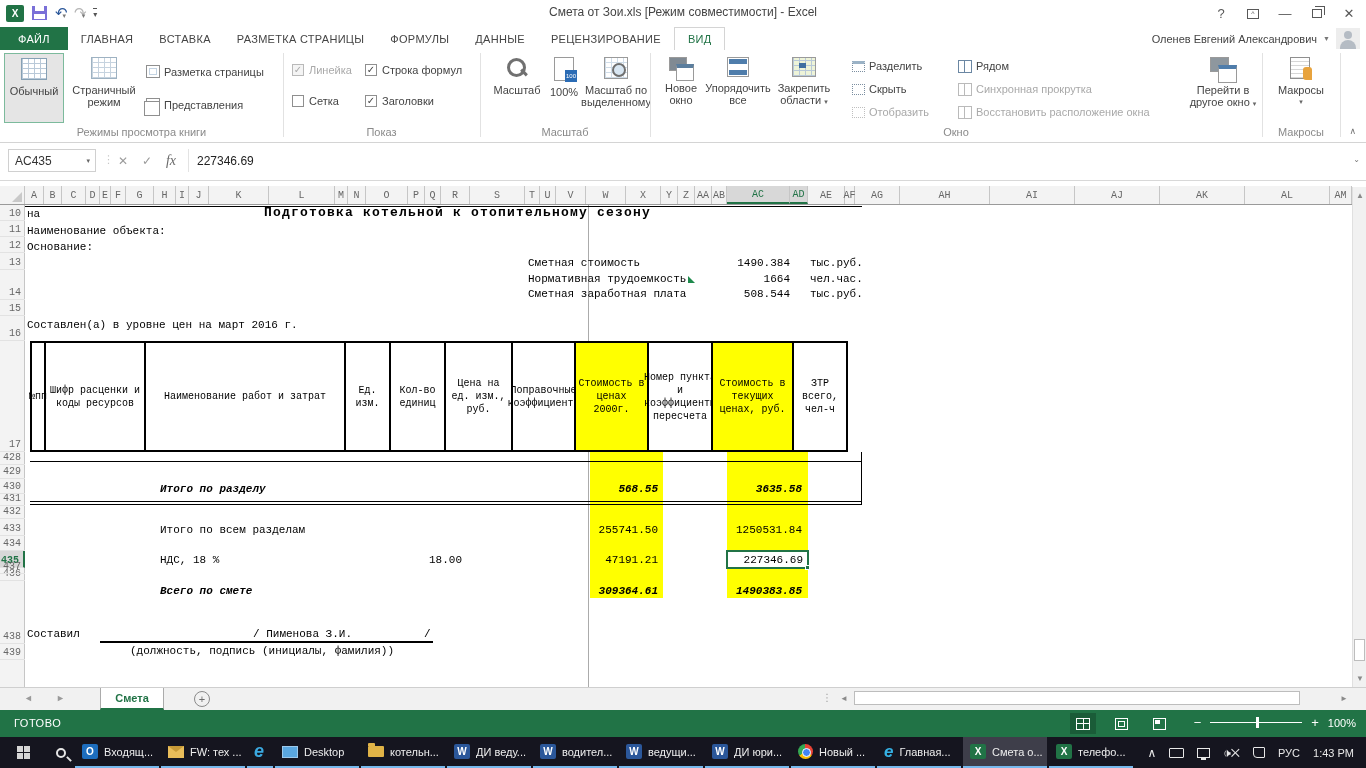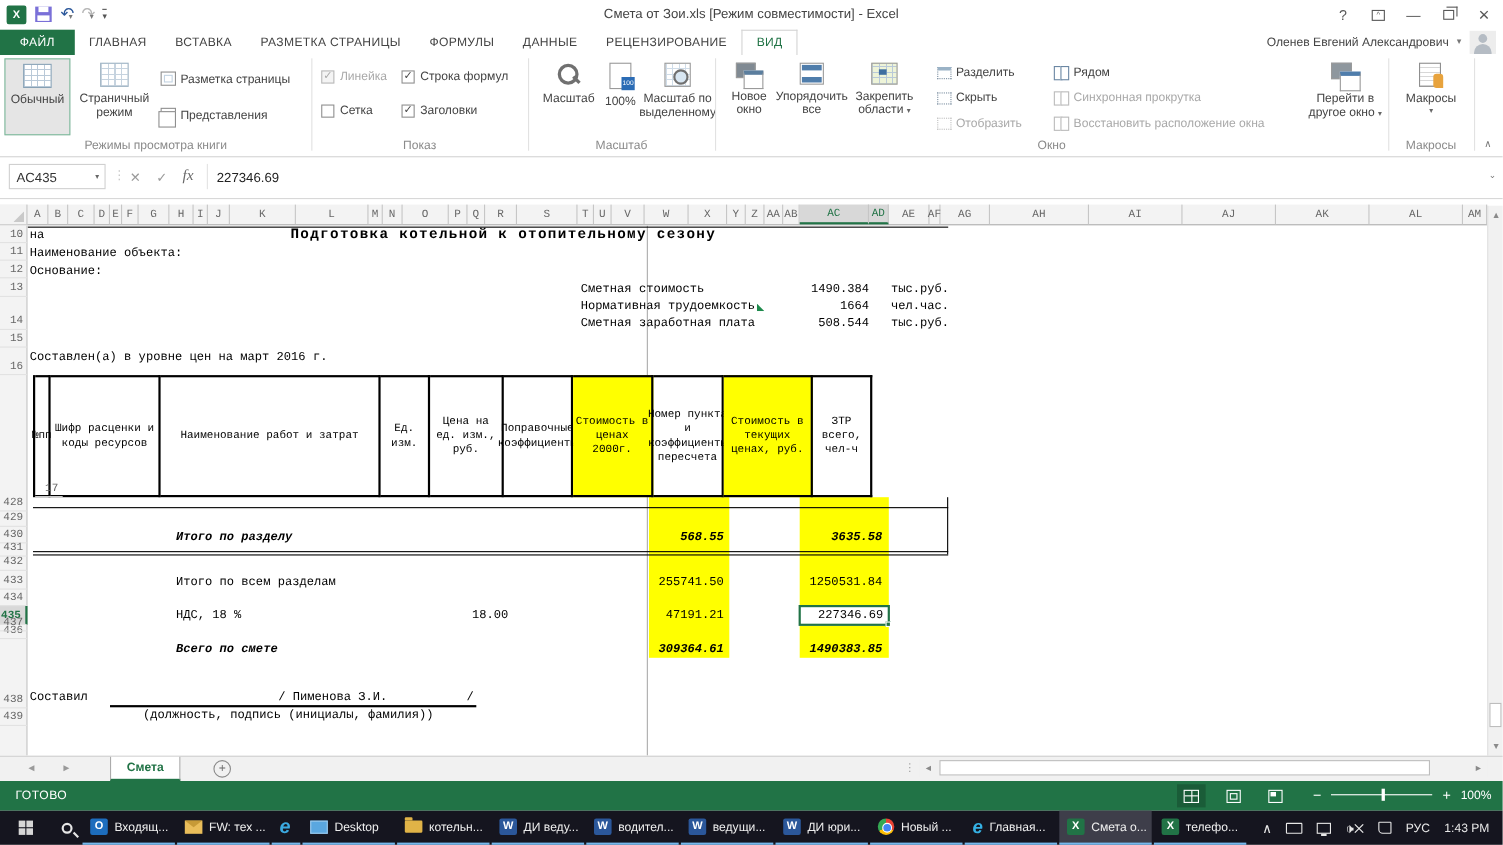--- a/index.html
+++ b/index.html
@@ -476,20 +476,21 @@
     <div class="stext rnum" style="left:700px; top:82px; width:90px;">508.544</div>
     <div class="stext" style="left:810px; top:82px;">тыс.руб.</div>
 
     <div class="stext" style="left:27px; top:113px;">Составлен(а) в уровне цен на март 2016 г.</div>
 
     <div id="theader">
         <div class="thcell" style="width: 14px;">№пп</div>
         <div class="thcell" style="width: 100px;">Шифр расценки и коды ресурсов</div>
         <div class="thcell" style="width: 200px;">Наименование работ и затрат</div>
         <div class="thcell" style="width: 45px;">Ед. изм.</div>
+        <div class="thcell" style="width: 55px;">Кол-во единиц</div>
         <div class="thcell" style="width: 67px;">Цена на ед. изм., руб.</div>
         <div class="thcell" style="width: 63px;">Поправочные коэффициенты</div>
         <div class="thcell yellow" style="width: 73px;">Стоимость в ценах 2000г.</div>
         <div class="thcell" style="width: 64px;">Номер пункта и коэффициенты пересчета</div>
         <div class="thcell yellow" style="width: 81px;">Стоимость в текущих ценах, руб.</div>
         <div class="thcell" style="width: 54px;">ЗТР всего, чел-ч</div>
       </div>
     <div id="tbl-rightline"></div>
 
     <div class="hline" style="top:256px;"></div>
@@ -524,21 +525,21 @@
     <div class="stext" style="left:130px; top:439px;">(должность, подпись (инициалы, фамилия))</div>
 
     <div id="gutter">
         <div class="rowh" style="top: 1px; height: 15px;">10</div>
         <div class="rowh" style="top: 16px; height: 16px;">11</div>
         <div class="rowh" style="top: 32px; height: 16px;">12</div>
         <div class="rowh" style="top: 48px; height: 17px;">13</div>
         <div class="rowh" style="top: 65px; height: 30px;">14</div>
         <div class="rowh" style="top: 95px; height: 16px;">15</div>
         <div class="rowh" style="top: 111px; height: 25px;">16</div>
-        <div class="rowh" style="top: 136px; height: 111px; margin-left: 32px;">17</div>
+        <div class="rowh" style="top: 136px; height: 111px;">17</div>
         <div class="rowh" style="top: 247px; height: 13px;">428</div>
         <div class="rowh" style="top: 260px; height: 14px;">429</div>
         <div class="rowh" style="top: 274px; height: 15px;">430</div>
         <div class="rowh" style="top: 289px; height: 12px;">431</div>
         <div class="rowh" style="top: 301px; height: 13px;">432</div>
         <div class="rowh" style="top: 314px; height: 17px;">433</div>
         <div class="rowh" style="top: 331px; height: 15px;">434</div>
         <div class="rowh sel" style="top: 346px; height: 17px;">435</div>
         <div class="rowh" style="top: 363px; height: 13px;">436</div>
         <div class="rowh" style="top: 352px; height: 17px;">437</div>

